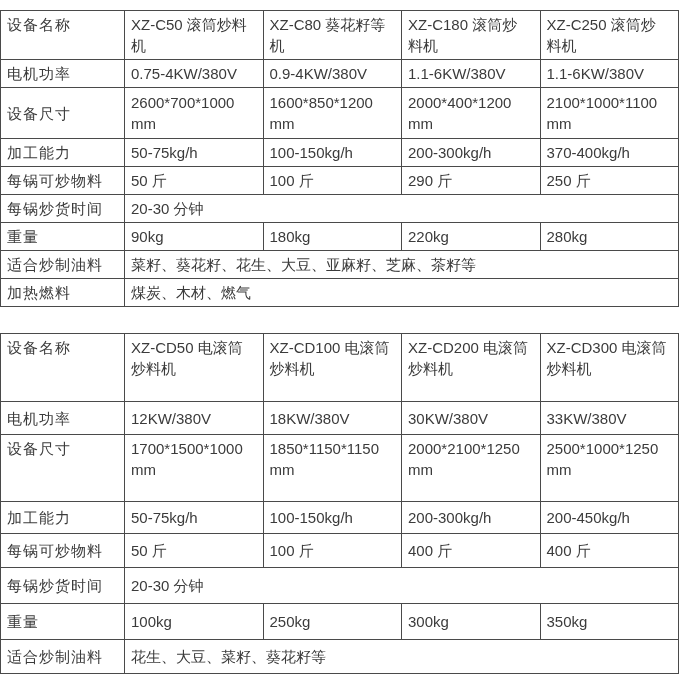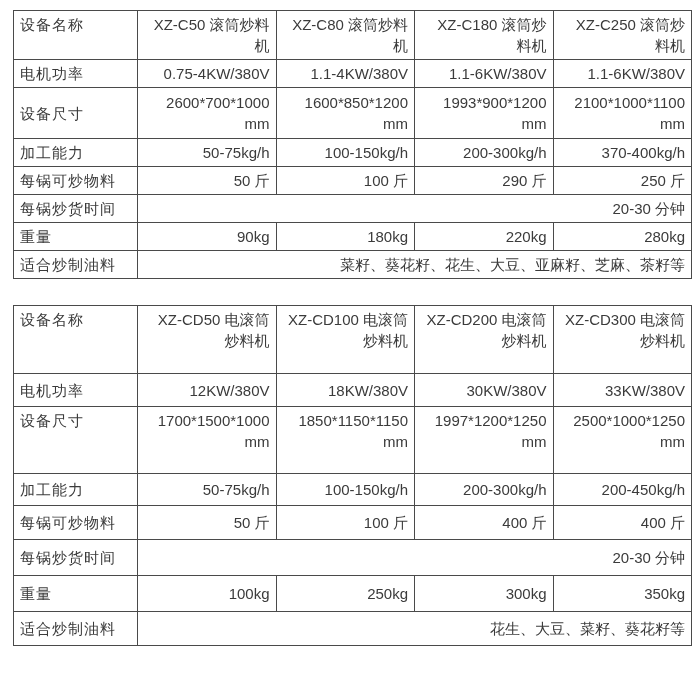--- a/index.html
+++ b/index.html
@@ -15,41 +15,40 @@
     height:683px;
     background:var(--bg-color);
     overflow:hidden;
     font-family:"Liberation Sans","DejaVu Sans",sans-serif;
     color:var(--text-color);
   }
   table.spec{
     border-collapse:collapse;
     table-layout:fixed;
     width:678px;
-    margin-left:13px;
   }
   #t0{margin-top:10px;}
   #t1{margin-top:26px;}
   table.spec td{
     border:1px solid var(--border-color);
     font-size:15px;
     line-height:21px;
     padding:3px 6px;
     height:20px;
     vertical-align:middle;
     overflow:hidden;
   }
   td.label-cell{
     text-align:left;
     padding-left:10px;
     letter-spacing:1px;
     white-space:nowrap;
   }
   td.data-cell{
-    text-align:right;
+    text-align:left;
     white-space:pre-line;
   }
   
   #t0 tr.r0 td{height:40px; vertical-align:top;}
   #t0 tr.r2 td{height:44px;}
   #t1 tr.r0 td{height:61px; vertical-align:top;}
   #t1 tr.r1 td{height:26px;}
   #t1 tr.r2 td{height:60px; vertical-align:top;}
   #t1 tr.r3 td{height:25px;}
   #t1 tr.r4 td{height:27px;}
@@ -70,41 +69,41 @@
         <col class="c-data">
         <col class="c-data">
         <col class="c-data">
         <col class="c-data">
     </colgroup>
     <tbody>
         <tr class="r0">
           <td class="label-cell">设备名称</td>
           <td class="data-cell">XZ-C50 滚筒炒料
 机</td>
-          <td class="data-cell">XZ-C80 滚筒炒料
+          <td class="data-cell">XZ-C80 葵花籽等
 机</td>
           <td class="data-cell">XZ-C180 滚筒炒
 料机</td>
           <td class="data-cell">XZ-C250 滚筒炒
 料机</td>
         </tr>
         <tr class="r1">
           <td class="label-cell">电机功率</td>
           <td class="data-cell">0.75-4KW/380V</td>
-          <td class="data-cell">1.1-4KW/380V</td>
+          <td class="data-cell">0.9-4KW/380V</td>
           <td class="data-cell">1.1-6KW/380V</td>
           <td class="data-cell">1.1-6KW/380V</td>
         </tr>
         <tr class="r2">
           <td class="label-cell">设备尺寸</td>
           <td class="data-cell">2600*700*1000
 mm</td>
           <td class="data-cell">1600*850*1200
 mm</td>
-          <td class="data-cell">1993*900*1200
+          <td class="data-cell">2000*400*1200
 mm</td>
           <td class="data-cell">2100*1000*1100
 mm</td>
         </tr>
         <tr class="r3">
           <td class="label-cell">加工能力</td>
           <td class="data-cell">50-75kg/h</td>
           <td class="data-cell">100-150kg/h</td>
           <td class="data-cell">200-300kg/h</td>
           <td class="data-cell">370-400kg/h</td>
@@ -124,20 +123,24 @@
           <td class="label-cell">重量</td>
           <td class="data-cell">90kg</td>
           <td class="data-cell">180kg</td>
           <td class="data-cell">220kg</td>
           <td class="data-cell">280kg</td>
         </tr>
         <tr class="r7">
           <td class="label-cell">适合炒制油料</td>
           <td class="data-cell" colspan="4">菜籽、葵花籽、花生、大豆、亚麻籽、芝麻、茶籽等</td>
         </tr>
+        <tr class="r8">
+          <td class="label-cell">加热燃料</td>
+          <td class="data-cell" colspan="4">煤炭、木材、燃气</td>
+        </tr>
       </tbody>
   </table>
 
   <table class="spec" id="t1">
     <colgroup>
       <col class="c-label">
         <col class="c-data">
         <col class="c-data">
         <col class="c-data">
         <col class="c-data">
@@ -160,21 +163,21 @@
           <td class="data-cell">18KW/380V</td>
           <td class="data-cell">30KW/380V</td>
           <td class="data-cell">33KW/380V</td>
         </tr>
         <tr class="r2">
           <td class="label-cell">设备尺寸</td>
           <td class="data-cell">1700*1500*1000
 mm</td>
           <td class="data-cell">1850*1150*1150
 mm</td>
-          <td class="data-cell">1997*1200*1250
+          <td class="data-cell">2000*2100*1250
 mm</td>
           <td class="data-cell">2500*1000*1250
 mm</td>
         </tr>
         <tr class="r3">
           <td class="label-cell">加工能力</td>
           <td class="data-cell">50-75kg/h</td>
           <td class="data-cell">100-150kg/h</td>
           <td class="data-cell">200-300kg/h</td>
           <td class="data-cell">200-450kg/h</td>

